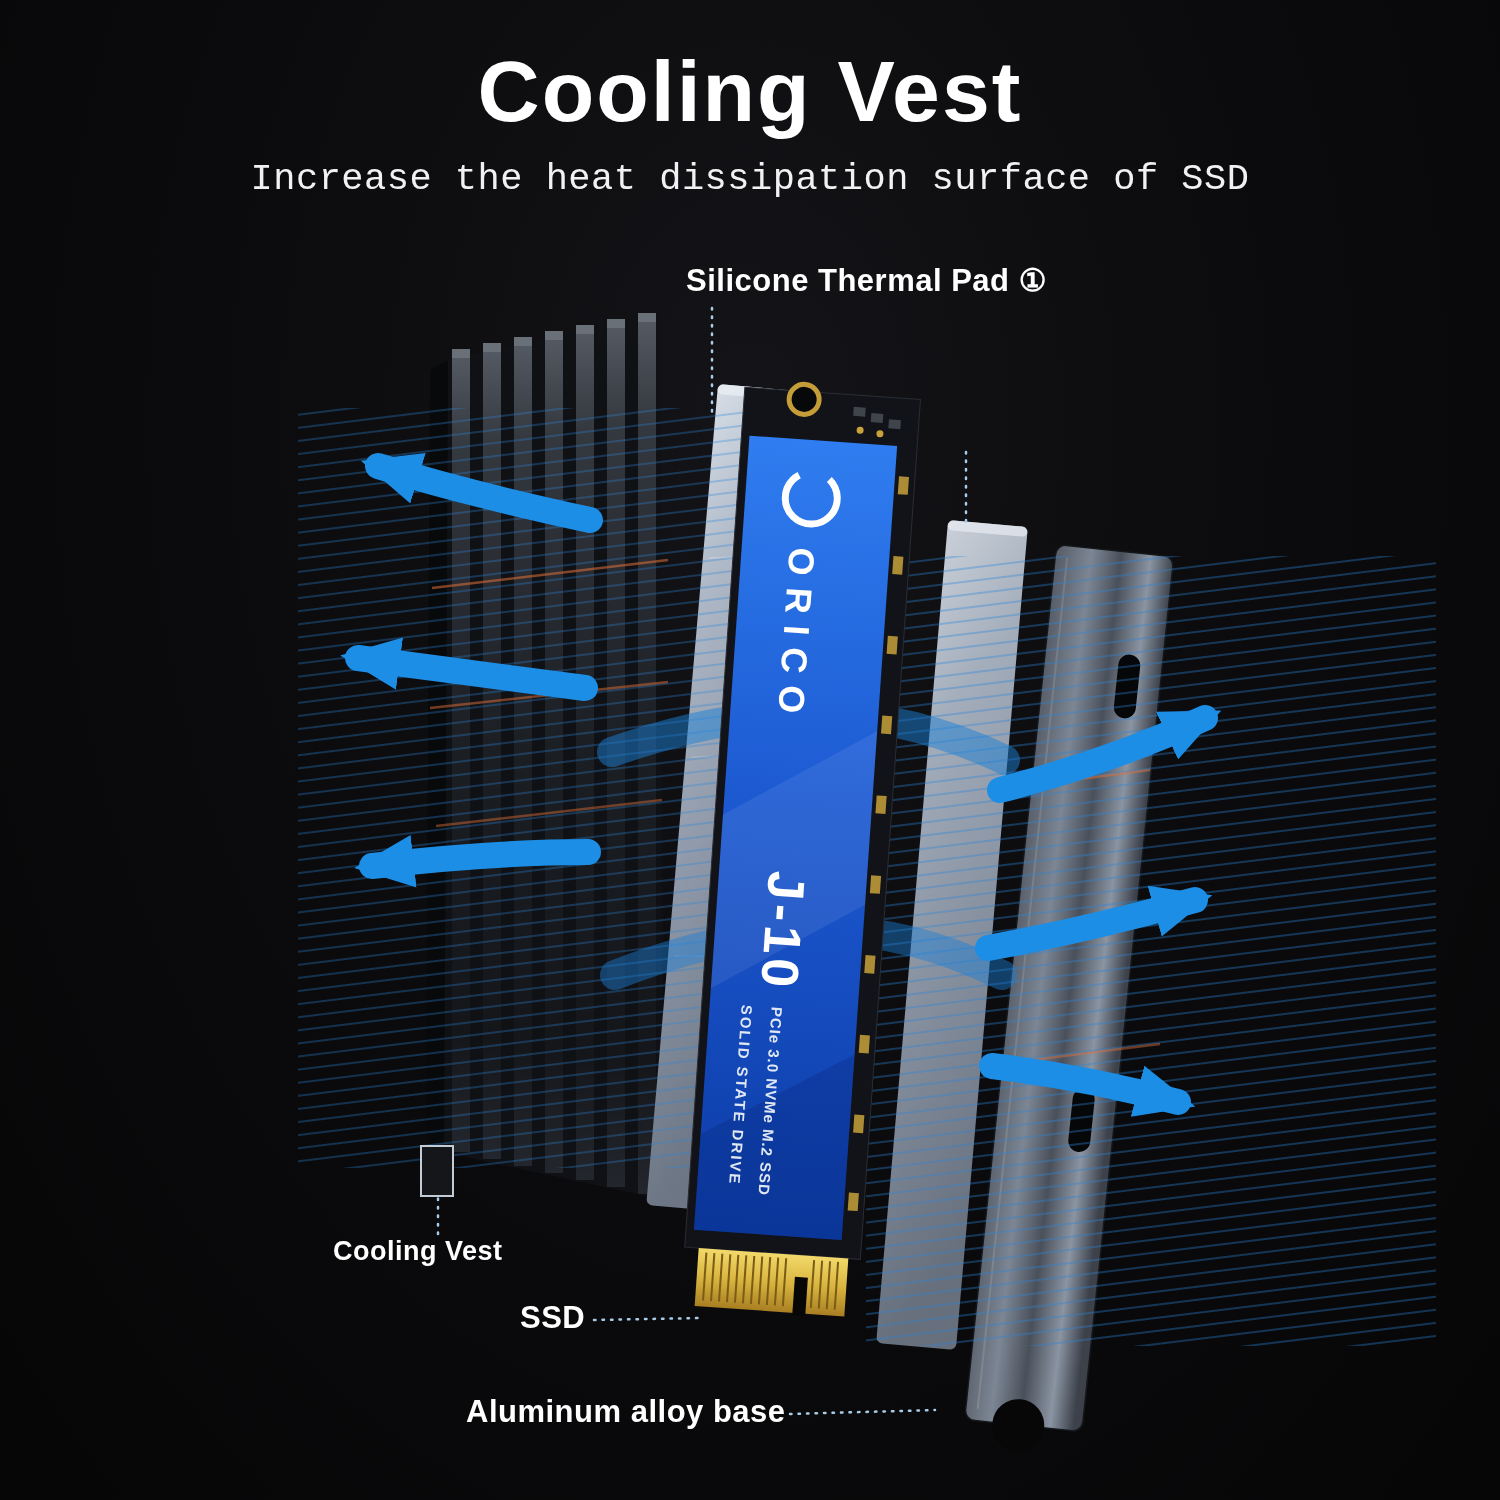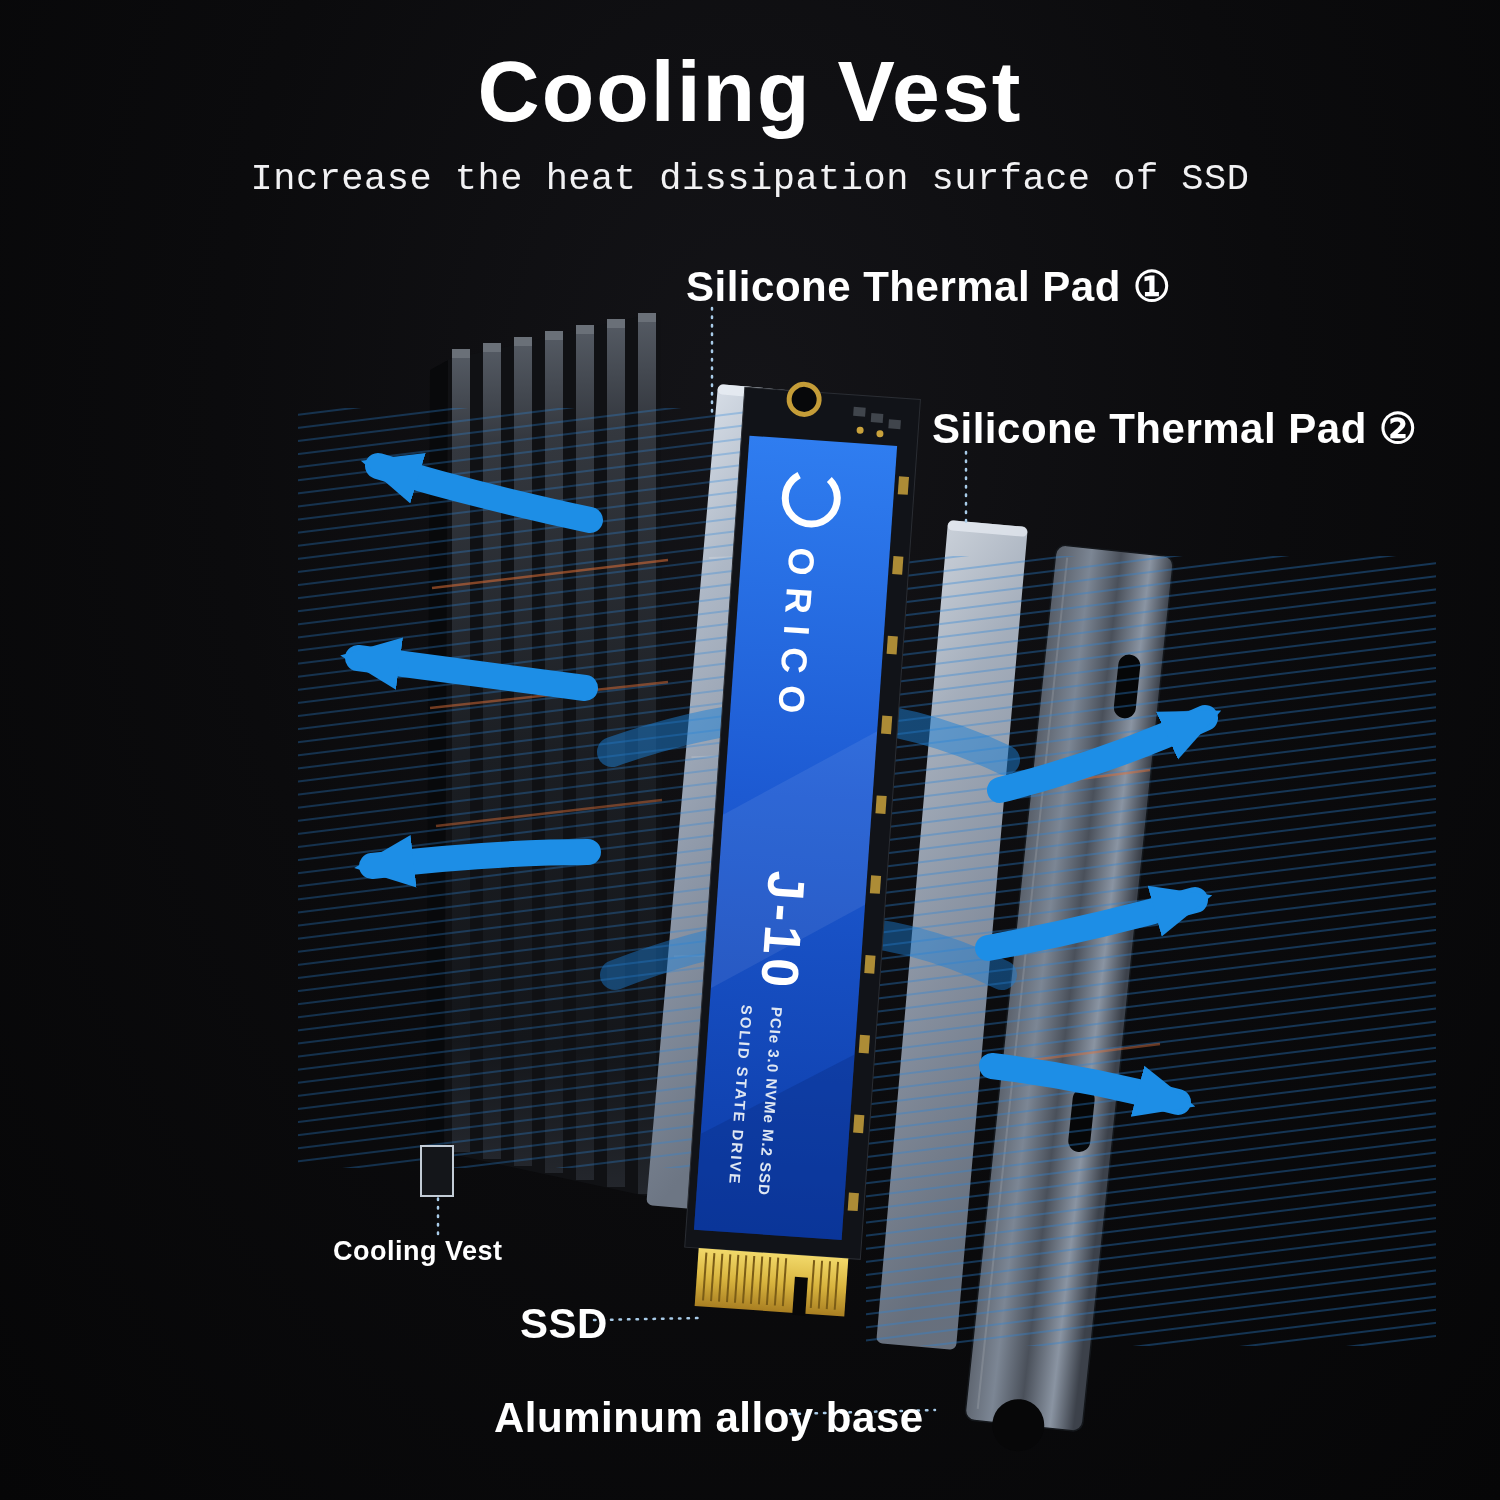--- a/index.html
+++ b/index.html
@@ -12,27 +12,27 @@
   .title{
     position:absolute;top:42px;left:0;width:100%;text-align:center;
     font-size:86px;font-weight:bold;letter-spacing:2px;color:#ffffff;
   }
   .subtitle{
     position:absolute;top:158px;left:0;width:100%;text-align:center;
     font-size:37px;font-weight:400;color:#f1f1f3;letter-spacing:.5px;font-family:Liberation Mono, monospace;
   }
   .callout{
     position:absolute;font-weight:bold;white-space:nowrap;color:#ffffff;
-    font-size:42px;letter-spacing:.5px;
+    font-size:31px;letter-spacing:.5px;
   }
   .co-pad1{left:686px;top:262px;}
   .co-pad2{left:932px;top:404px;}
   .co-vest{left:333px;top:1236px;font-size:27px;}
   .co-ssd{left:520px;top:1300px;}
-  .co-base{left:466px;top:1394px;margin-left:28px;}
+  .co-base{left:466px;top:1394px;}
   svg text{font-family:"Liberation Sans", sans-serif;}
 </style>
 </head>
 <body>
 
 <div class="stage">
 
   <svg viewBox="0 0 1500 1500" width="1500" height="1500">
     <defs>
       <linearGradient id="finG" x1="0" y1="0" x2="0" y2="1">
@@ -206,18 +206,17 @@
       <line x1="594" y1="1320" x2="702" y2="1318"></line>
       <line x1="790" y1="1414" x2="935" y2="1410"></line>
     </g>
     <rect x="421" y="1146" width="32" height="50" fill="#14161a" stroke="#c3ccd6" stroke-width="2"></rect>
   </svg>
 
   <div class="title">Cooling Vest</div>
   <div class="subtitle">Increase the heat dissipation surface of SSD</div>
 
   <div class="callout co-pad1">Silicone Thermal Pad ①</div>
-  <div class="callout co-pad2">Silicone Thermal Pad ②</div>
   <div class="callout co-vest">Cooling Vest</div>
   <div class="callout co-ssd">SSD</div>
   <div class="callout co-base">Aluminum alloy base</div>
 
 </div>
 
 </body></html>

